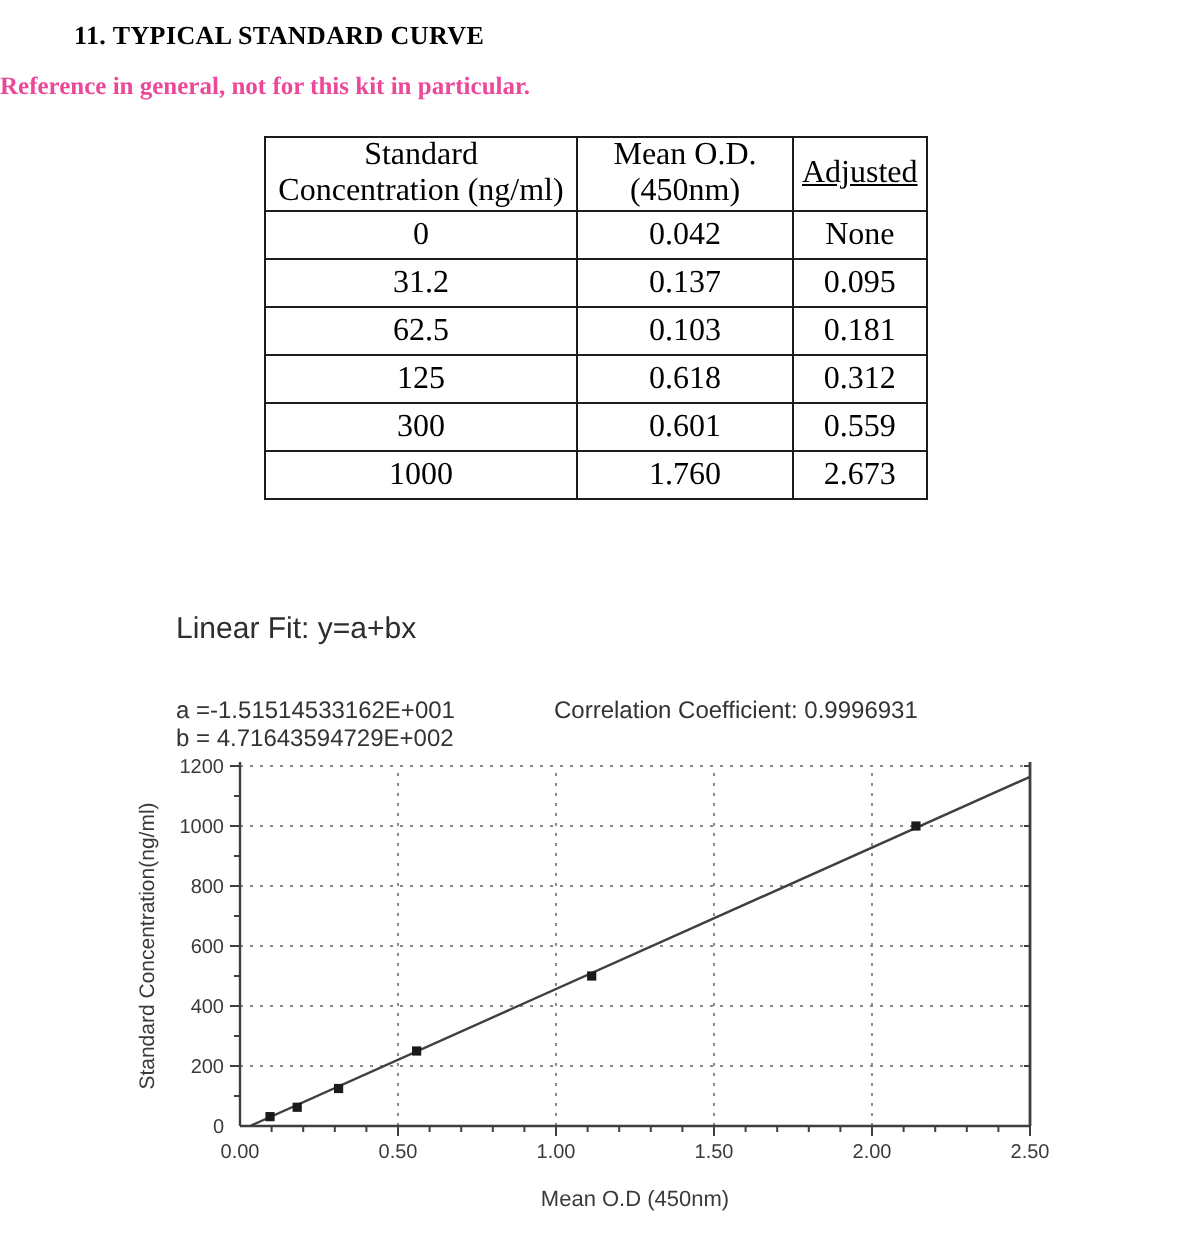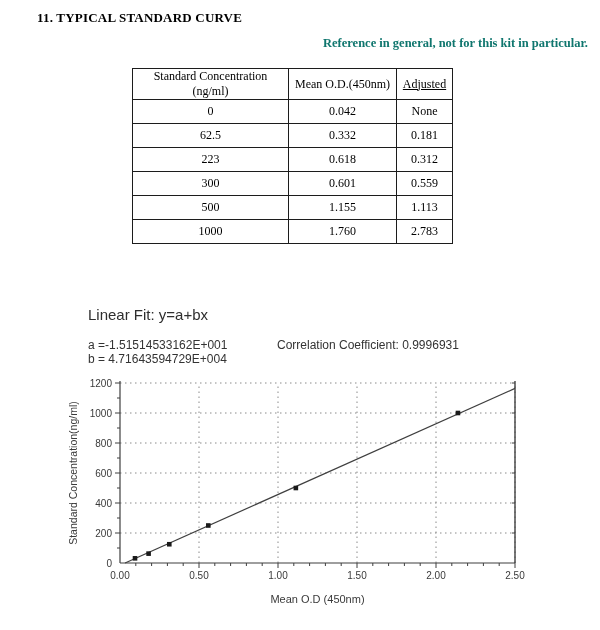--- a/index.html
+++ b/index.html
@@ -20,32 +20,32 @@
     font-size: 13px;
     font-weight: bold;
     letter-spacing: 0.2px;
     color: #000;
   }
   .subtitle {
     position: absolute;
     left: 0;
     top: 36px;
     width: 588px;
-    text-align: right;
+    text-align: left;
     font-size: 12.5px;
     font-weight: bold;
-    color: #0f766e;
+    color: #ec4899;
   }
   table.std {
     position: absolute;
     left: 132px;
     top: 68px;
     border-collapse: collapse;
     font-family: "Liberation Serif", serif;
-    font-size: 12px;
+    font-size: 16px;
     color: #000;
   }
   table.std th, table.std td {
     border: 1px solid #1c1c1c;
     text-align: center;
     vertical-align: middle;
     font-weight: normal;
     padding: 0 4px;
   }
   table.std th { height: 25px; }
@@ -56,21 +56,21 @@
   .fit-block {
     position: absolute;
     left: 88px;
     top: 306px;
     width: 460px;
     font-family: "Liberation Sans", sans-serif;
     color: #333333;
   }
   .fit-title {
     font-size: 15px;
-    margin-bottom: 15px;
+    margin-bottom: 25px;
     color: #2e2e2e;
   }
   .fit-cols { display: flex; }
   .fit-col-left  { width: 189px; }
   .fit-col-right { width: 260px; }
   .fit-line {
     font-size: 12px;
     line-height: 14px;
     white-space: nowrap;
   }
@@ -97,53 +97,53 @@
         <th class="col-adj">Adjusted</th>
       </tr>
     </thead>
     <tbody>
         <tr>
           <td>0</td>
           <td>0.042</td>
           <td>None</td>
         </tr>
         <tr>
+          <td>31.2</td>
+          <td>0.137</td>
+          <td>0.095</td>
+        </tr>
+        <tr>
           <td>62.5</td>
-          <td>0.332</td>
+          <td>0.103</td>
           <td>0.181</td>
         </tr>
         <tr>
-          <td>223</td>
+          <td>125</td>
           <td>0.618</td>
           <td>0.312</td>
         </tr>
         <tr>
           <td>300</td>
           <td>0.601</td>
           <td>0.559</td>
         </tr>
         <tr>
-          <td>500</td>
-          <td>1.155</td>
-          <td>1.113</td>
-        </tr>
-        <tr>
           <td>1000</td>
           <td>1.760</td>
-          <td>2.783</td>
+          <td>2.673</td>
         </tr>
       </tbody>
   </table>
 
   <div class="fit-block">
     <div class="fit-title">Linear Fit: y=a+bx</div>
     <div class="fit-cols">
       <div class="fit-col-left">
         <div class="fit-line">a =-1.51514533162E+001</div>
-        <div class="fit-line">b = 4.71643594729E+004</div>
+        <div class="fit-line">b = 4.71643594729E+002</div>
       </div>
       <div class="fit-col-right">
         <div class="fit-line">Correlation Coefficient: 0.9996931</div>
       </div>
     </div>
   </div>
 
   <svg class="chart" width="600" height="270" viewBox="0 0 600 270">
       <line x1="120" y1="173" x2="515" y2="173" stroke="#8a8a8a" stroke-width="1" stroke-dasharray="1.5 3.5"></line>
       <line x1="120" y1="143" x2="515" y2="143" stroke="#8a8a8a" stroke-width="1" stroke-dasharray="1.5 3.5"></line>

